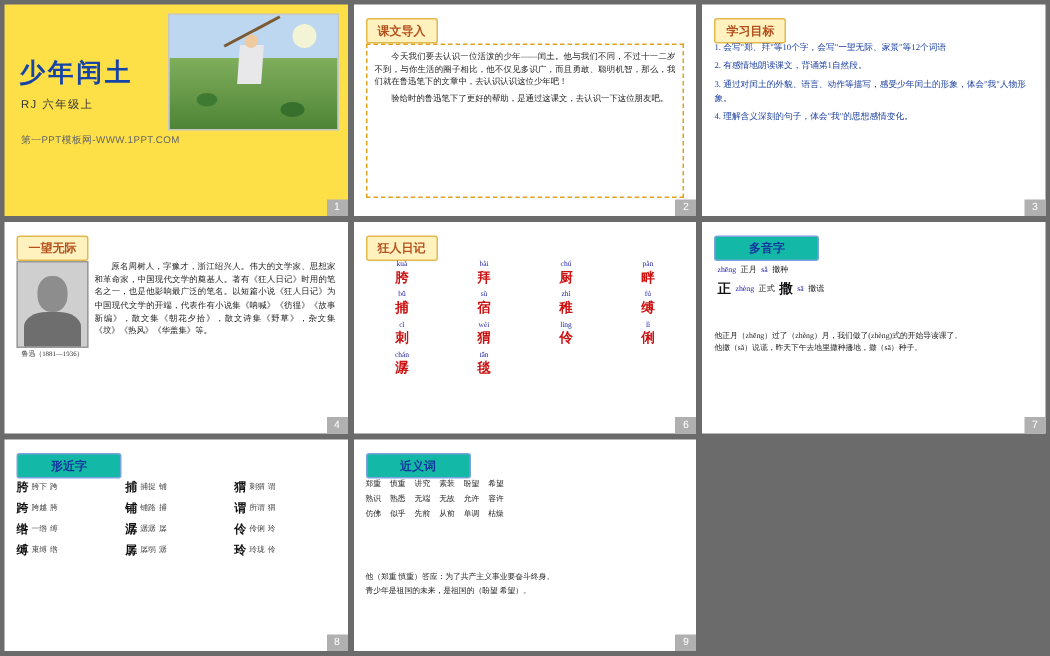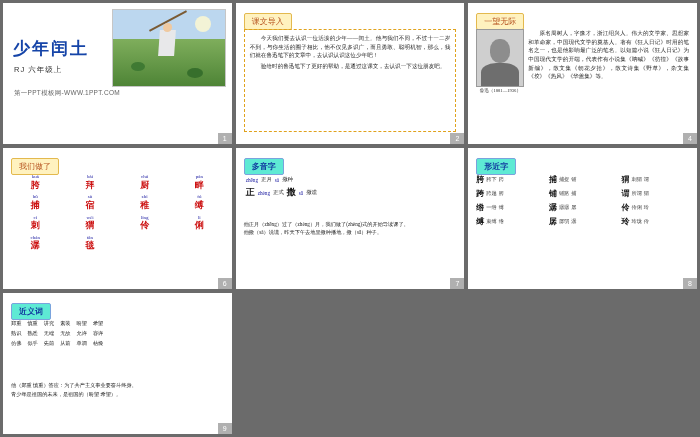--- a/index.html
+++ b/index.html
@@ -29,21 +29,21 @@
     position:absolute;
     right:0;bottom:0;
     width:14px;height:11px;
     background:#b0b0b0;
     color:#fff;
     font-size:7px;
     line-height:11px;
     text-align:center;
   }
   
-  .s1{background:#ffffff;}
+  .s1{background:#fde047;}
   .s1 .title{
     position:absolute;left:10px;top:34px;
     font-size:17px;font-weight:bold;color:#1544a8;
     letter-spacing:2px;
     font-family:"Liberation Serif", serif;
   }
   .s1 .sub{
     position:absolute;left:11px;top:62px;
     font-size:7.5px;color:#333;letter-spacing:1px;text-align:center;
   }
@@ -82,21 +82,21 @@
   .s1 .melon2{
     position:absolute;left:74px;top:58px;width:16px;height:10px;border-radius:50%;
     background:#376f2c;
   }
   
   .pill{
     display:inline-block;
     background:#fff2bf;
     border:1px solid #e3b94e;
     color:#b5511d;
-    font-weight:normal;
+    font-weight:bold;
     font-size:8px;
     padding:2px 7px;
     border-radius:2px;
     font-family:"Liberation Serif", serif;
   }
   .pillwrap{position:absolute;left:8px;top:7px;}
   .body-box{
     position:absolute;left:8px;right:8px;top:26px;bottom:12px;
     font-size:5.6px;line-height:1.55;
     color:#222;
@@ -145,22 +145,22 @@
     position:absolute;left:6px;right:6px;top:26px;
     display:grid;grid-template-columns:repeat(4,1fr);
     row-gap:4px;column-gap:2px;
     font-family:"Liberation Serif", serif;
     text-align:center;
   }
   .wordgrid .py{font-size:5px;color:#1a1aa0;display:block;line-height:1.1;}
   .wordgrid .hz{font-size:9px;color:#cc1111;display:block;line-height:1.2;font-weight:bold;}
   
   .blue-pill{
-    display:inline-block;background:#5eead4;border:1px solid #7aa3dd;color:#11379e;
-    font-weight:bold;font-size:8px;padding:2px 7px;border-radius:2px;
+    display:inline-block;background:#14b8a6;border:1px solid #7aa3dd;color:#11379e;
+    font-weight:bold;font-size:8px;padding:2px 22px;border-radius:2px;
     font-family:"Liberation Serif", serif;
     text-align:right;
   }
   .s7 .rows{
     position:absolute;left:10px;top:28px;right:8px;
     font-size:5.4px;font-family:"Liberation Serif", serif;color:#222;
   }
   .s7 .rowline{display:flex;align-items:center;margin-bottom:3px;gap:3px;}
   .s7 .big{font-size:9px;font-weight:bold;color:#111;}
   .s7 .pyin{color:#1a1aa0;font-size:5.2px;}
@@ -219,40 +219,52 @@
     </div>
     <div class="body-box">
       <div class="dashed">
         <span class="indent">今天我们要去认识一位活泼的少年——闰土。他与我们不同，不过十一二岁不到，与你生活的圈子相比，他不仅见多识广，而且勇敢、聪明机智，那么，我们就在鲁迅笔下的文章中，去认识认识这位少年吧！</span>
         <span class="indent">验给时的鲁迅笔下了更好的帮助，是通过这课文，去认识一下这位朋友吧。</span>
       </div>
     </div>
     <div class="num">2</div>
   </div>
 
+  <div class="slide s3">
+    <div class="pillwrap">
+      <span class="pill">学习目标</span>
+    </div>
+    <div class="goal-list">
+      <div>1. 会写"郑、拜"等10个字，会写"一望无际、家景"等12个词语</div>
+      <div>2. 有感情地朗读课文，背诵第1自然段。</div>
+      <div>3. 通过对闰土的外貌、语言、动作等描写，感受少年闰土的形象，体会"我"人物形象。</div>
+      <div>4. 理解含义深刻的句子，体会"我"的思想感情变化。</div>
+    </div>
+    <div class="num">3</div>
+  </div>
 
   <div class="slide s4">
     <div class="pillwrap">
       <span class="pill">一望无际</span>
     </div>
     <div class="photo">
       <div class="head"></div>
       <div class="shoulder"></div>
     </div>
     <div class="photo-cap">鲁迅（1881—1936）</div>
     <div class="body-box">
       <span class="indent">原名周树人，字豫才，浙江绍兴人。伟大的文学家、思想家和革命家，中国现代文学的奠基人。著有《狂人日记》时用的笔名之一，也是他影响最广泛的笔名。以短篇小说《狂人日记》为中国现代文学的开端，代表作有小说集《呐喊》《彷徨》《故事新编》，散文集《朝花夕拾》，散文诗集《野草》，杂文集《坟》《热风》《华盖集》等。</span>
     </div>
     <div class="num">4</div>
   </div>
 
 
   <div class="slide s6">
     <div class="pillwrap">
-      <span class="pill">我们做了</span>
+      <span class="pill">狂人日记</span>
     </div>
     <div class="wordgrid">
       <div>
           <span class="py">kuà</span>
           <span class="hz">胯</span>
         </div>
       <div>
           <span class="py">bài</span>
           <span class="hz">拜</span>
         </div>

